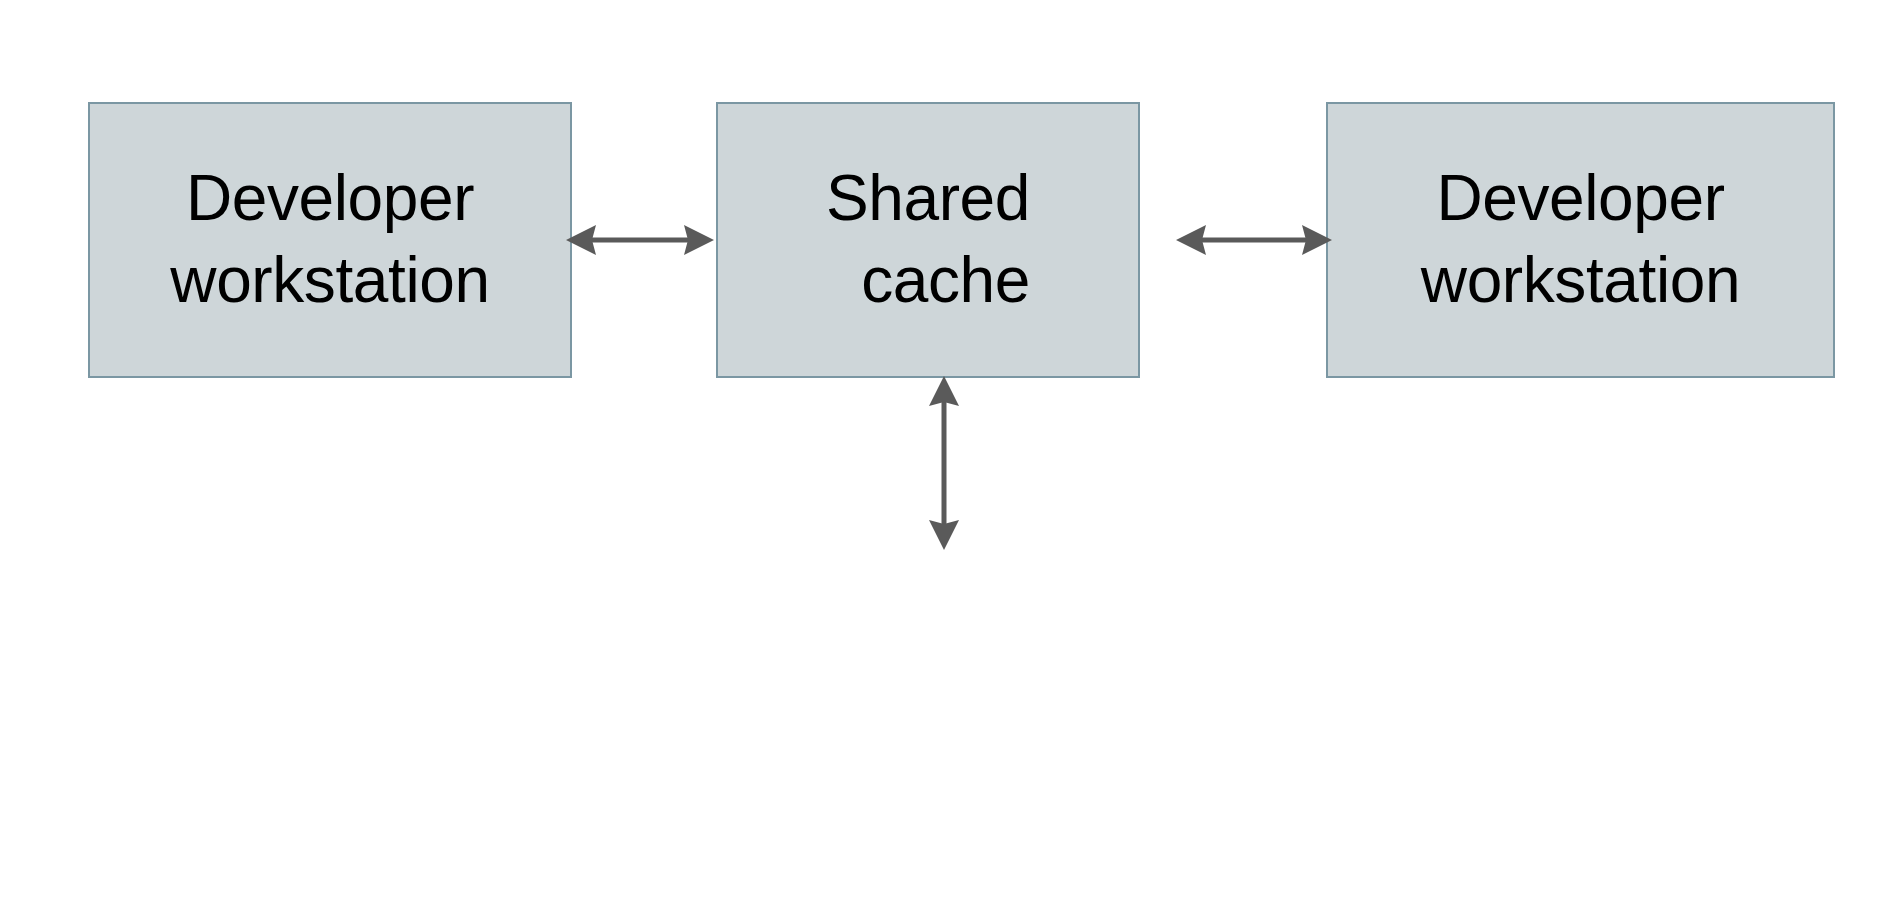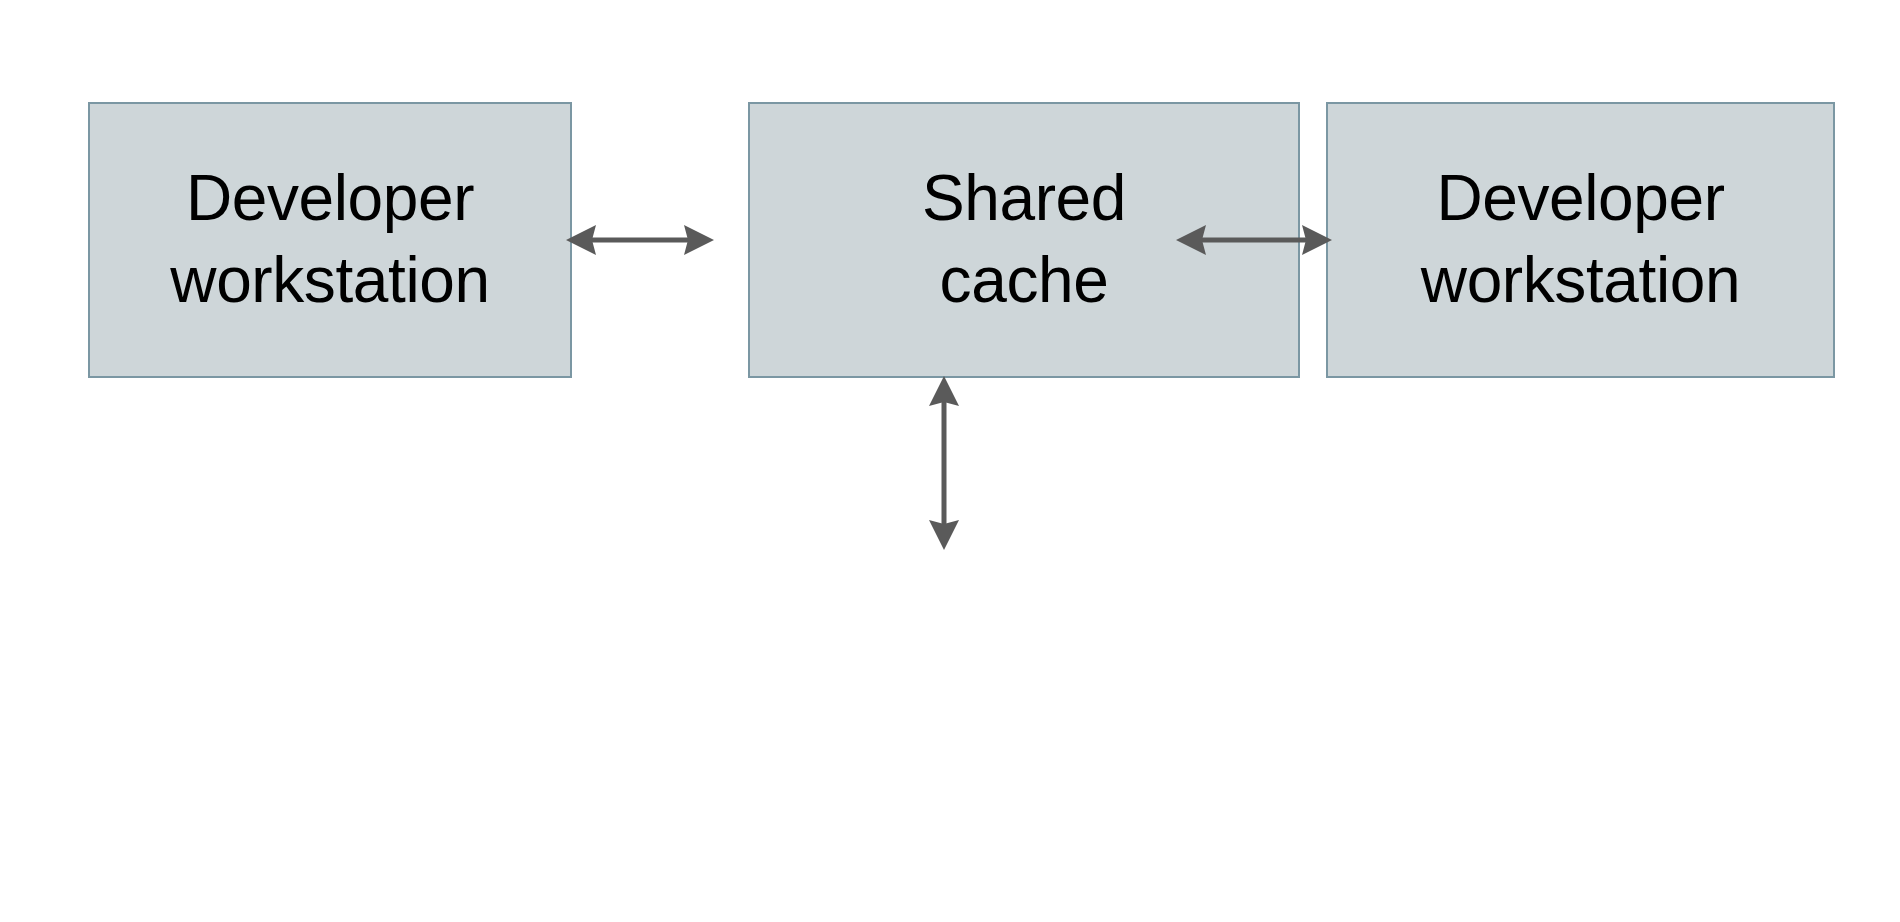--- a/index.html
+++ b/index.html
@@ -33,21 +33,21 @@
     font-size: 64px;
     line-height: 1.28;
     color: #000000;
     font-weight: 400;
     letter-spacing: -0.4px;
     white-space: pre-line;
     padding: 0 6px;
   }
   
   #node-dev-left   { left: 88px;   top: 102px; width: 484px; height: 276px; }
-  #node-shared     { left: 748px;  top: 102px; width: 552px; height: 276px; }
+  #node-shared     { left: 716px;  top: 102px; width: 424px; height: 276px; text-align: right; }
   #node-dev-right  { left: 1326px; top: 102px; width: 509px; height: 276px; }
   #node-ci         { left: 708px;  top: 546px; width: 472px; height: 274px; }
 
   
   .connector {
     position: absolute;
     overflow: visible;
   }
   #conn-left-shared  { left: 562px;  top: 210px; width: 156px; height: 60px; }
   #conn-shared-right { left: 1172px; top: 210px; width: 164px; height: 60px; }

